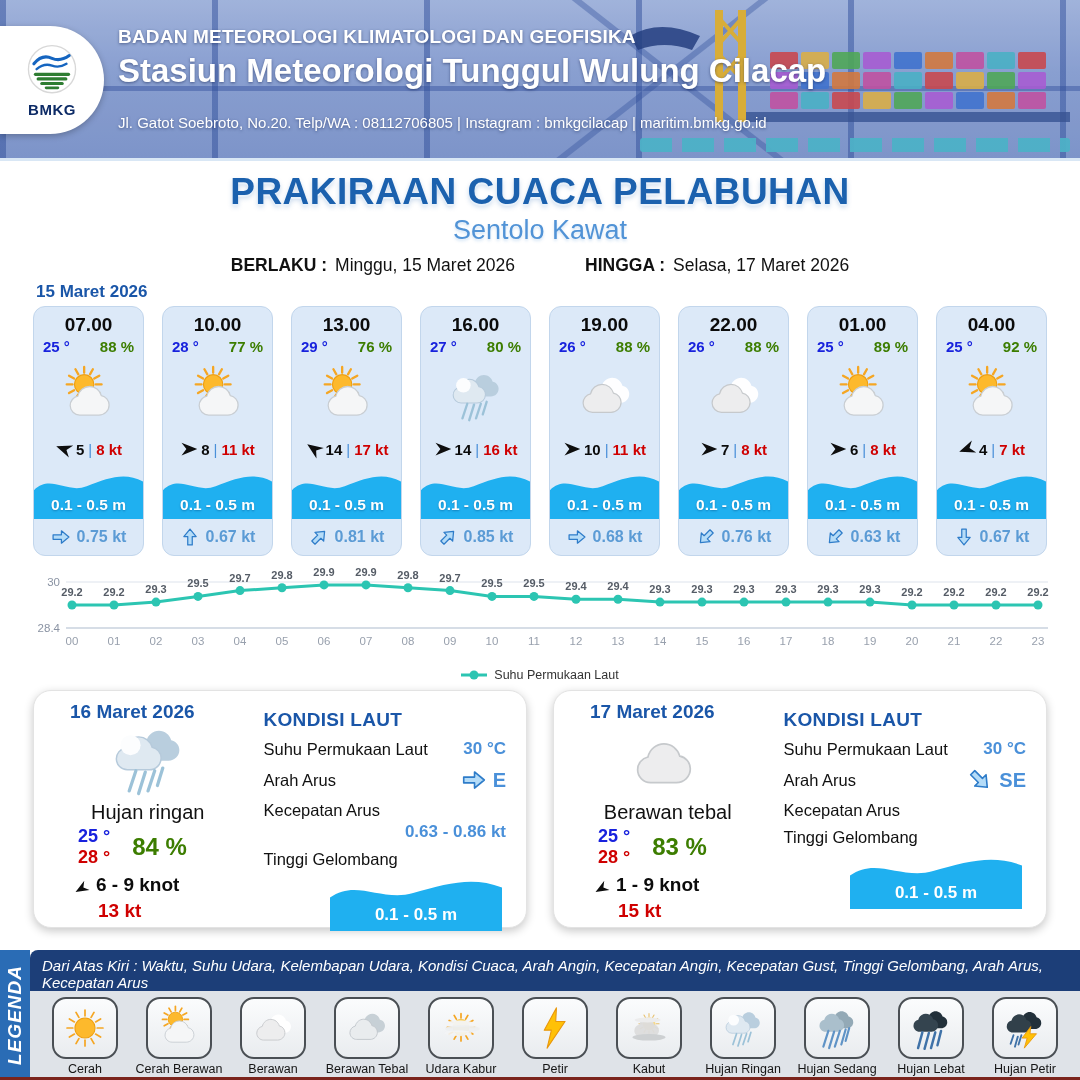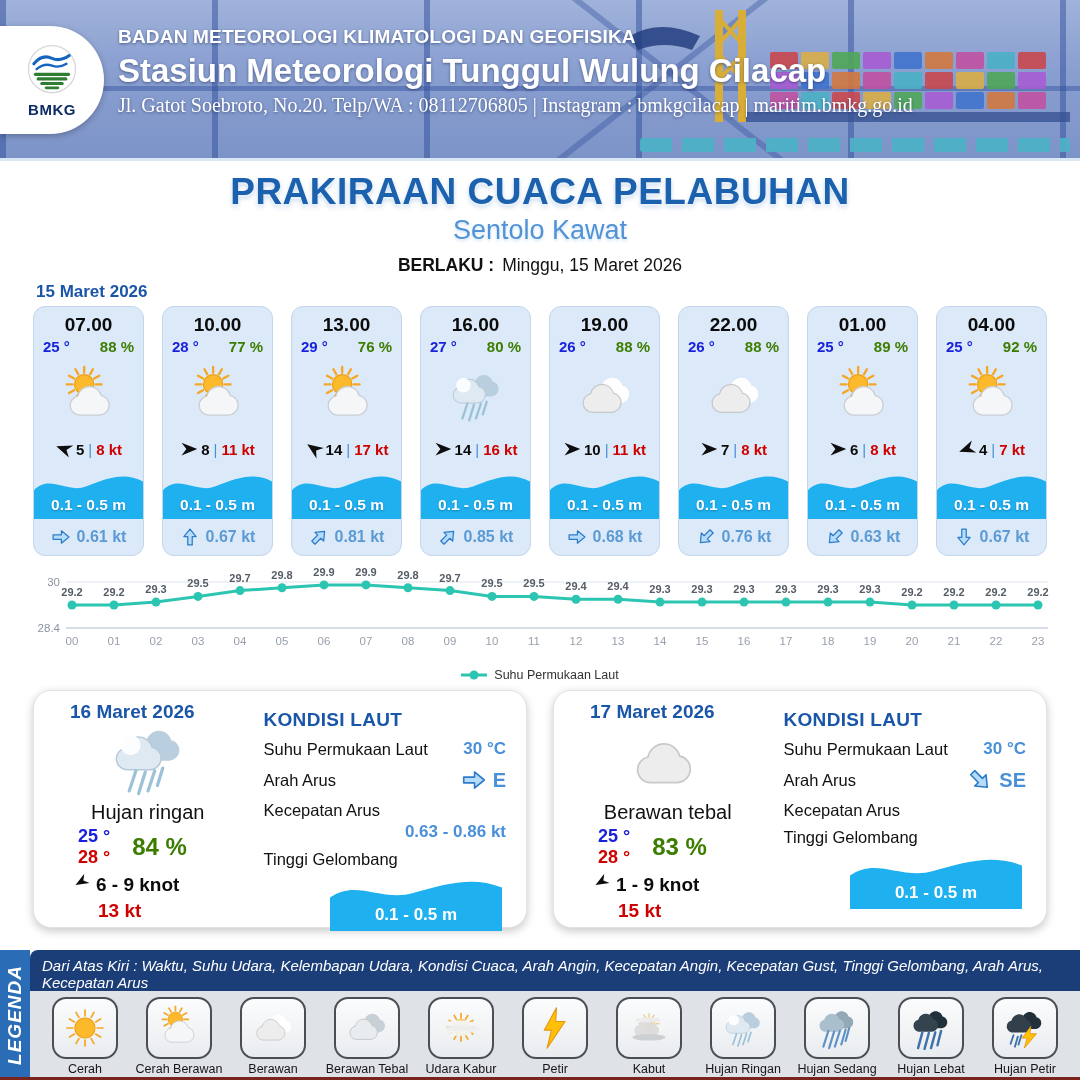--- a/index.html
+++ b/index.html
@@ -22,21 +22,21 @@
 
   .logo-pill{position:absolute;left:0;top:26px;width:104px;height:108px;background:#fff;
     border-radius:0 54px 54px 0;box-shadow:0 2px 6px rgba(0,0,0,.25);
     display:flex;flex-direction:column;align-items:center;justify-content:center;z-index:3;}
   .logo-text{font-weight:bold;font-size:15px;color:#0d2b66;letter-spacing:.5px;margin-top:1px;}
 
   .header-text{position:absolute;left:118px;top:26px;z-index:3;color:#fff;
     text-shadow:0 1px 3px rgba(20,35,80,.55);}
   .agency{font-size:19px;font-weight:bold;letter-spacing:.2px;}
   .station{font-size:33px;font-weight:bold;margin-top:4px;}
-  .address{font-size:20px;margin-top:4px;font-family:Liberation Serif, serif;}
+  .address{font-size:15px;margin-top:24px;}
 
   
   .title-block{text-align:center;padding:10px 0 0 0;}
   .main-title{margin:0;font-size:37px;font-weight:bold;color:#1b61ae;letter-spacing:.5px;
     text-shadow:0 2px 0 #e8f1fa,0 3px 5px rgba(27,97,174,.25);}
   .sub-title{margin:2px 0 0 0;font-size:27px;font-weight:normal;color:#5193d6;
     text-shadow:0 2px 3px rgba(81,147,214,.25);}
   .validity{display:flex;justify-content:center;gap:70px;margin-top:9px;font-size:17.5px;color:#111;}
   .validity b{margin-right:8px;}
 
@@ -73,21 +73,21 @@
   .day-card{flex:1;height:238px;background:#fff;border:1px solid #e3e3e3;border-radius:18px;
     box-shadow:0 3px 10px rgba(0,0,0,.22);display:flex;padding:10px 14px;box-sizing:border-box;}
   .dc-left{width:43%;display:flex;flex-direction:column;}
   .dc-date{font-size:19px;font-weight:bold;color:#1a56a8;margin-left:22px;}
   .dc-icon{height:86px;display:flex;justify-content:center;align-items:center;margin-top:-6px;}
   .dc-cond{font-size:20px;color:#111;text-align:center;margin-top:-2px;}
   .dc-temps{display:flex;align-items:center;margin-left:30px;margin-top:2px;}
   .dc-min{color:#1822dd;font-size:18px;font-weight:bold;}
   .dc-max{color:#cf0000;font-size:18px;font-weight:bold;}
   .dc-hum{color:#3c7d00;font-size:24px;font-weight:bold;margin-left:22px;}
-  .dc-wind{display:flex;align-items:flex-start;gap:7px;font-size:19px;font-weight:bold;color:#0b0b0b;
+  .dc-wind{display:flex;align-items:flex-end;gap:7px;font-size:19px;font-weight:bold;color:#0b0b0b;
     margin-left:26px;margin-top:6px;}
   .dc-gust{color:#cf0000;font-size:19px;font-weight:bold;margin-left:50px;margin-top:4px;}
   .dc-right{flex:1;padding:8px 6px 0 16px;display:flex;flex-direction:column;}
   .sea-title{font-size:19px;font-weight:bold;color:#1a56a8;letter-spacing:.3px;}
   .sea-row{display:flex;justify-content:space-between;align-items:center;margin-top:8px;}
   .sea-label{font-size:16.5px;color:#111;}
   .sea-val{font-size:17px;font-weight:bold;color:#4a90d9;}
   .sea-dir{display:flex;align-items:center;gap:6px;font-size:20px;font-weight:bold;color:#4a90d9;}
   .sea-col{display:block;margin-top:8px;}
   .sea-col .sea-val{display:block;text-align:right;margin-top:2px;}
@@ -180,20 +180,21 @@
       <div class="station">Stasiun Meteorologi Tunggul Wulung Cilacap</div>
       <div class="address">Jl. Gatot Soebroto, No.20. Telp/WA : 08112706805 | Instagram : bmkgcilacap | maritim.bmkg.go.id</div>
     </div>
   </header>
 
   <section class="title-block">
     <h1 class="main-title">PRAKIRAAN CUACA PELABUHAN</h1>
     <h2 class="sub-title">Sentolo Kawat</h2>
     <div class="validity">
       <span><b>BERLAKU :</b><span>Minggu, 15 Maret 2026</span></span>
+      <span><b>HINGGA :</b><span>Selasa, 17 Maret 2026</span></span>
     </div>
   </section>
 
   <div class="forecast-date">15 Maret 2026</div>
 
   <div id="cards-row">
  <div class="fcard">
    <div class="c-time">07.00</div>
    <div class="c-th">
      <span class="c-temp">25 °</span>
@@ -232,21 +233,21 @@
             <path d="M0 22 C18 5 36 26 58 18 C82 9 100 3 120 13 L120 52 L0 52 Z" fill="#1fb0f0"></path>
           </svg>
      <span class="c-wave-text">0.1 - 0.5 m</span>
    </div>
    <div class="c-cur">
      <span class="cur-arrow">
             <svg width="20" height="20" style="transform:rotate(0deg)" viewBox="0 0 24 24">
               <path d="M2.5 9.3 H12.5 V4.6 L21.5 12 L12.5 19.4 V14.7 H2.5 Z" fill="#b5dcf8" stroke="#2e7cc9" stroke-width="1.5" stroke-linejoin="round"></path>
             </svg>
           </span>
-     <span>0.61 kt</span>
+     <span>0.75 kt</span>
    </div>
  </div>
  <div class="fcard">
    <div class="c-time">10.00</div>
    <div class="c-th">
      <span class="c-temp">28 °</span>
      <span class="c-hum">77 %</span>
    </div>
    <div class="c-icon">
           <svg width="62" height="62" viewBox="0 0 64 64">

